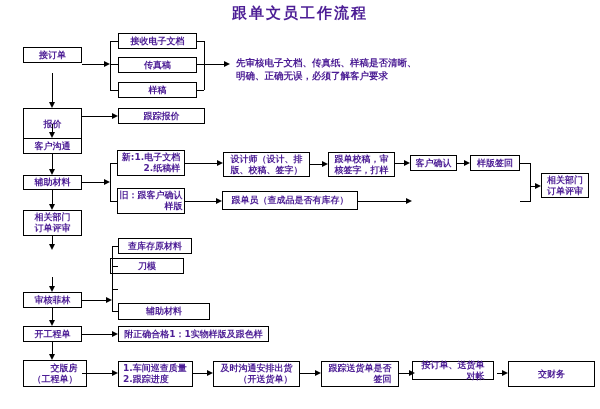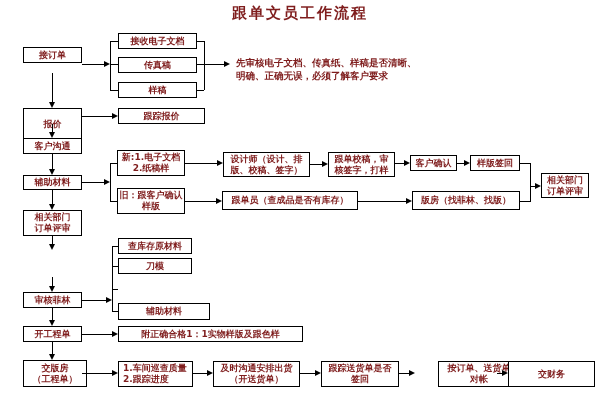--- a/index.html
+++ b/index.html
@@ -1,21 +1,21 @@
 <!DOCTYPE html>
 <html><head>
 <meta charset="utf-8">
 <style>
   html,body{margin:0;padding:0;background:#ffffff;}
   #canvas{position:relative;width:600px;height:409px;background:#ffffff;
-          font-family:"DejaVu Sans","Liberation Sans",sans-serif;color:#7f1d1d;overflow:hidden;}
+          font-family:"DejaVu Sans","Liberation Sans",sans-serif;color:#4c1d95;overflow:hidden;}
   .title{position:absolute;left:0;top:4px;width:600px;text-align:center;
          font-size:15px;font-weight:bold;letter-spacing:2px;}
   .box{position:absolute;box-sizing:border-box;border:1px solid #000;background:#fff;
-       display:flex;align-items:center;justify-content:center;text-align:center;
+       display:flex;align-items:center;justify-content:center;text-align:right;
        font-weight:bold;font-size:9px;line-height:11px;white-space:pre-line;}
   .box.left{justify-content:flex-start;text-align:left;padding-left:4px;}
   .note{position:absolute;font-weight:bold;font-size:9.5px;line-height:13px;
         white-space:pre-line;text-align:left;}
   .hl{position:absolute;height:1px;background:#000;}
   .vl{position:absolute;width:1px;background:#000;}
   .ar{position:absolute;width:0;height:0;border-top:3px solid transparent;
       border-bottom:3px solid transparent;border-left:6px solid #000;}
   .ad{position:absolute;width:0;height:0;border-left:3px solid transparent;
       border-right:3px solid transparent;border-top:6px solid #000;}
@@ -49,36 +49,35 @@
 2.纸稿样</div>
   <div class="box" style="left:117px;top:188px;width:68px;height:26px">旧：跟客户确认
 样版</div>
   <div class="box" style="left:223px;top:152px;width:87px;height:25px">设计师（设计、排
 版、校稿、签字）</div>
   <div class="box" style="left:328px;top:152px;width:67px;height:25px">跟单校稿，审
 核签字，打样</div>
   <div class="box" style="left:410px;top:155px;width:47px;height:16px">客户确认</div>
   <div class="box" style="left:470px;top:155px;width:50px;height:16px">样版签回</div>
   <div class="box" style="left:222px;top:191px;width:136px;height:19px">跟单员（查成品是否有库存）</div>
-  <div class="box" style="left:412px;top:191px;width:108px;height:19px">版房（找菲林、找版）</div>
   <div class="box" style="left:541px;top:173px;width:48px;height:25px">相关部门
 订单评审</div>
 
   <div class="box" style="left:118px;top:238px;width:74px;height:16px">查库存原材料</div>
-  <div class="box" style="left:118px;top:258px;width:74px;height:16px">刀模</div>
+  <div class="box" style="left:110px;top:258px;width:74px;height:16px">刀模</div>
   <div class="box" style="left:118px;top:303px;width:92px;height:17px">辅助材料</div>
-  <div class="box" style="left:118px;top:326px;width:185px;height:16px">附正确合格1：1实物样版及跟色样</div>
+  <div class="box" style="left:118px;top:326px;width:151px;height:16px">附正确合格1：1实物样版及跟色样</div>
 
   <div class="box left" style="left:118px;top:361px;width:75px;height:26px">1.车间巡查质量
 2.跟踪进度</div>
   <div class="box" style="left:213px;top:361px;width:87px;height:26px">及时沟通安排出货
 （开送货单）</div>
   <div class="box" style="left:321px;top:361px;width:78px;height:26px">跟踪送货单是否
 签回</div>
-  <div class="box" style="left:438px;top:361px;width:82px;height:26px">按订单、送货单
+  <div class="box" style="left:412px;top:361px;width:82px;height:19px">按订单、送货单
 对帐</div>
   <div class="box" style="left:508px;top:361px;width:87px;height:26px">交财务</div>
 
   <div class="vl" style="left:52px;top:73px;height:29px"></div>
   <div class="ad" style="left:49px;top:102px"></div>
   <div class="vl" style="left:52px;top:124px;height:8px"></div>
   <div class="ad" style="left:49px;top:132px"></div>
   <div class="vl" style="left:52px;top:154px;height:15px"></div>
   <div class="ad" style="left:49px;top:169px"></div>
   <div class="vl" style="left:52px;top:190px;height:14px"></div>

